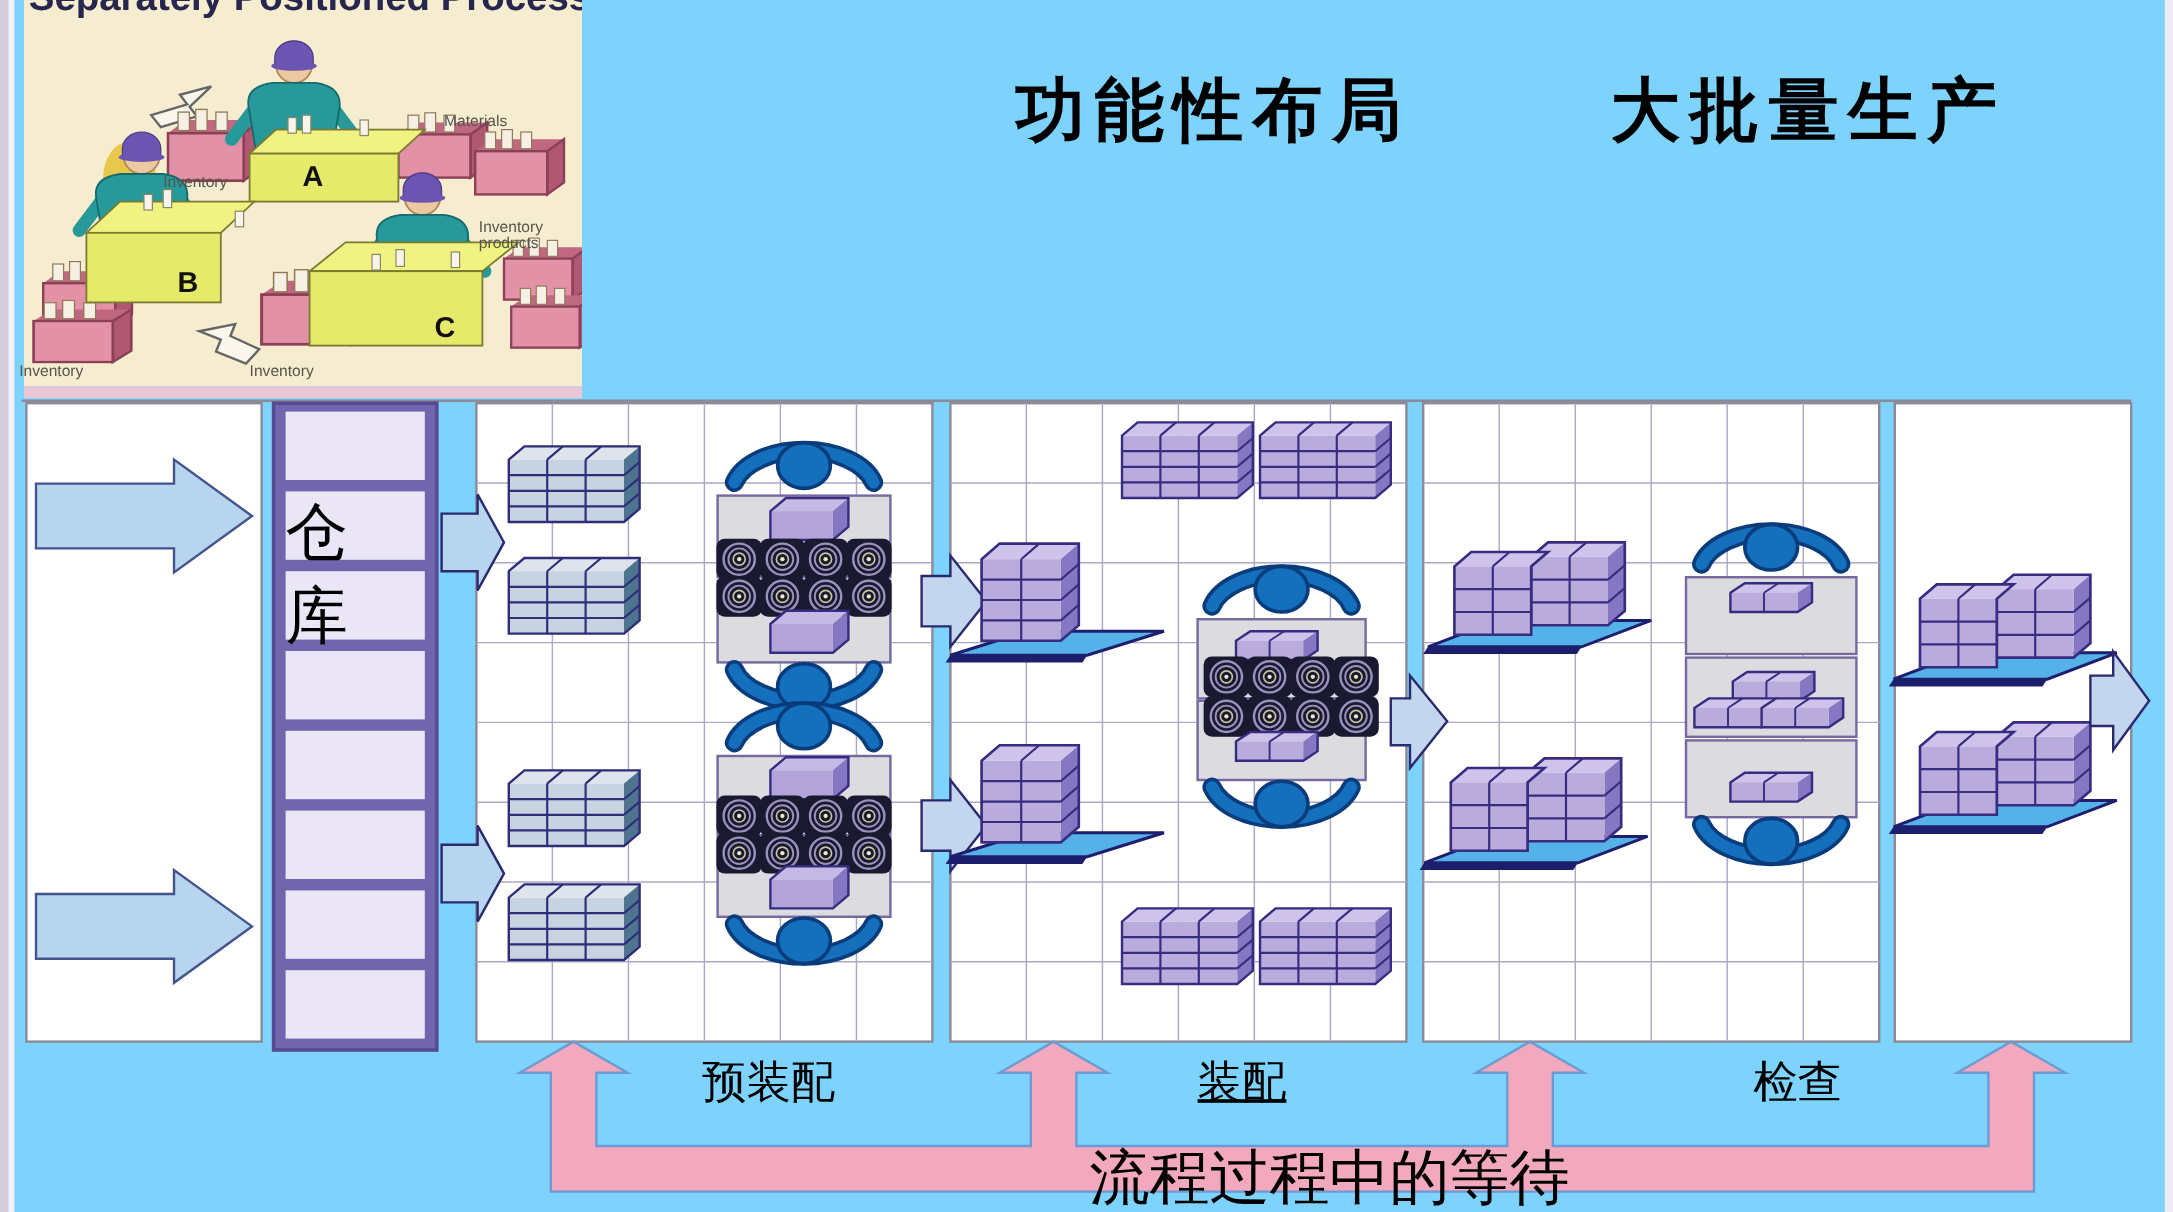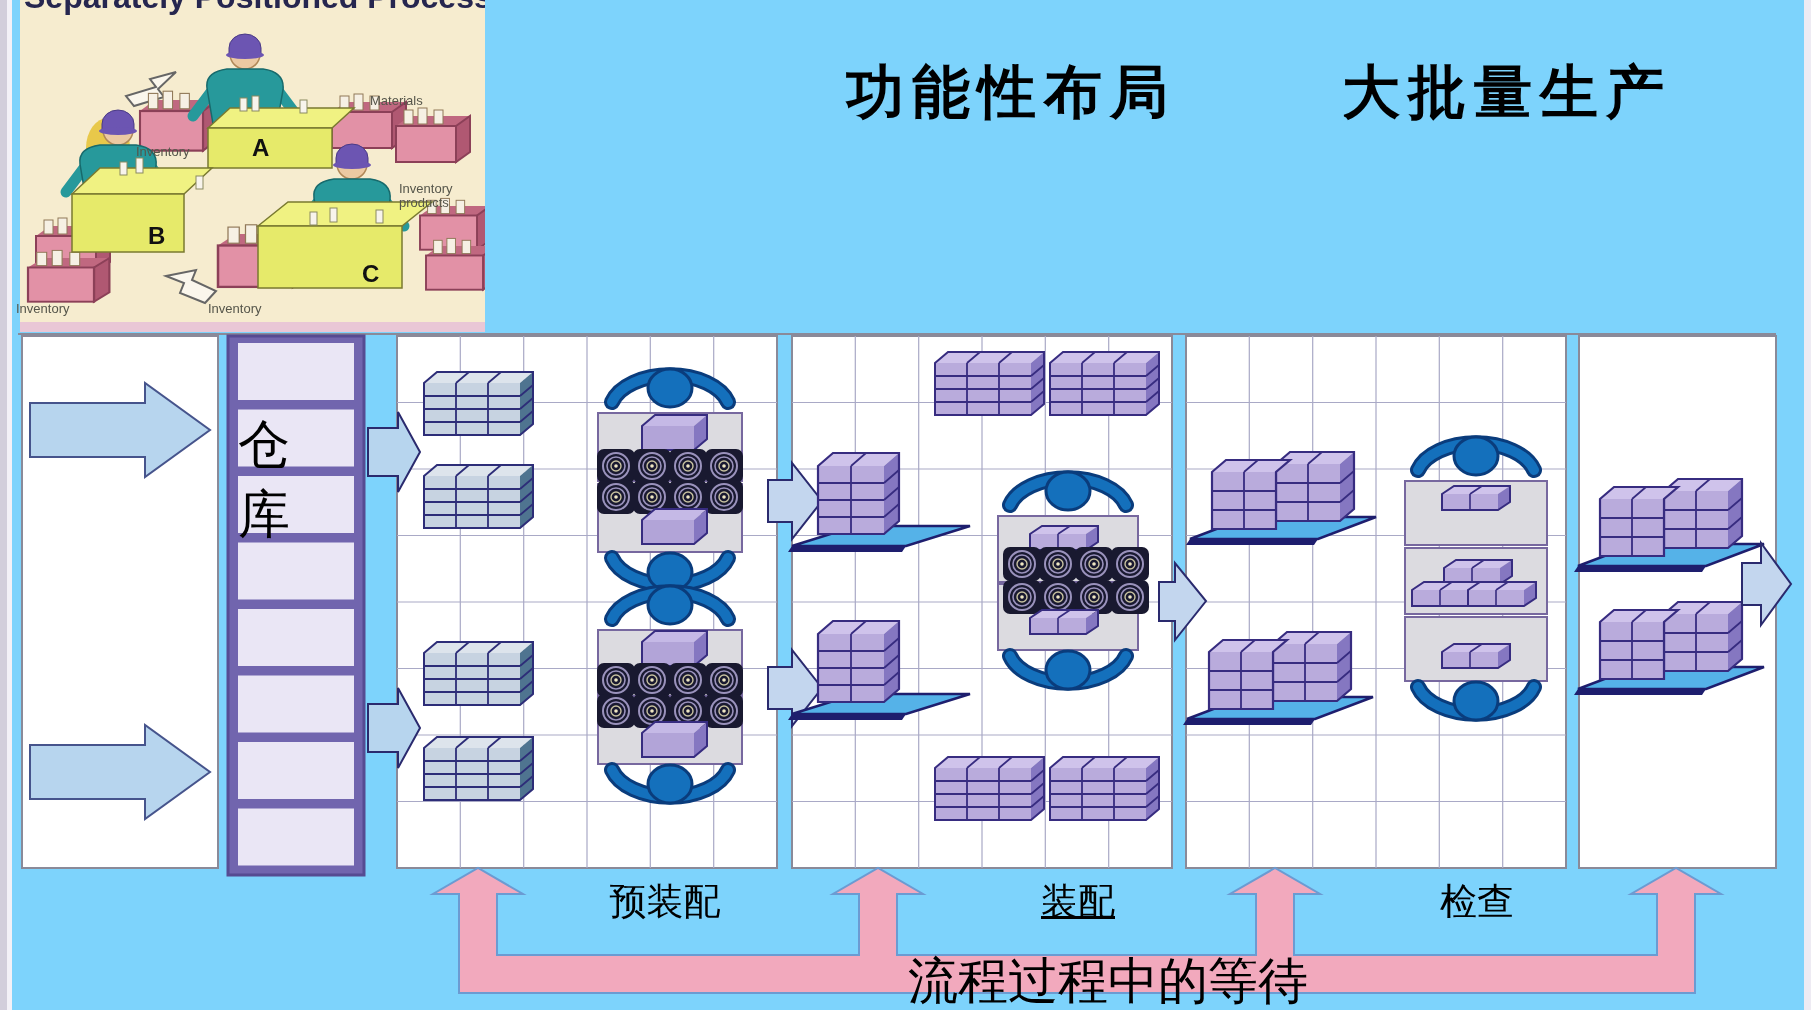--- a/index.html
+++ b/index.html
@@ -3,21 +3,21 @@
 <meta charset="utf-8">
 <style>
   html,body{margin:0;padding:0;background:#9a96a0;}
   #stage{position:relative;width:1811px;height:1010px;background:#7dd3fc;overflow:hidden;
          font-family:"Liberation Sans","DejaVu Sans",sans-serif;}
   #scene{position:absolute;left:0;top:0;}
   .t{position:absolute;color:#000;}
   .cjk{font-family:"Liberation Sans","DejaVu Sans",sans-serif;}
   .title{font-size:58px;font-weight:600;letter-spacing:8px;white-space:nowrap;}
   .whChar{width:64px;text-align:center;font-size:52px;line-height:1;}
-  .procLbl{width:160px;text-align:center;font-size:37px;line-height:1;}
+  .procLbl{width:160px;font-size:37px;line-height:1;}
   .waitLbl{width:440px;text-align:center;font-size:50px;font-weight:500;white-space:nowrap;}
   .photoLbl{font-size:13px;color:#55554a;line-height:1.05;}
   .stationLetter{font-size:24px;font-weight:bold;color:#111;}
   #photoTitleBox{position:absolute;left:20px;top:0;width:465px;height:15px;overflow:hidden;}
   #photoTitleBox span{position:absolute;top:-21px;left:4px;font-size:32px;font-weight:bold;
                       color:#26264f;white-space:nowrap;}
 </style>
 </head>
 <body>
 
@@ -307,16 +307,16 @@
 <div class="t stationLetter" style="left:362px;top:260px;">C</div>
 
 <div class="t title cjk" style="left:846px;top:54px;">功能性布局</div>
 <div class="t title cjk" style="left:1342px;top:54px;">大批量生产</div>
 
 <div class="t whChar cjk" style="left:232px;top:418px;">仓</div>
 <div class="t whChar cjk" style="left:232px;top:488px;">库</div>
 
 <div class="t procLbl cjk" style="left:585px;top:883px;">预装配</div>
 <div class="t procLbl cjk" style="left:998px;top:883px;text-decoration:underline;">装配</div>
-<div class="t procLbl cjk" style="left:1397px;top:883px;">检查</div>
+<div class="t procLbl cjk" style="left:1461px;top:883px;">检查</div>
 <div class="t waitLbl cjk" style="left:888px;top:948px;">流程过程中的等待</div>
 
 </div>
 
 </body></html>

